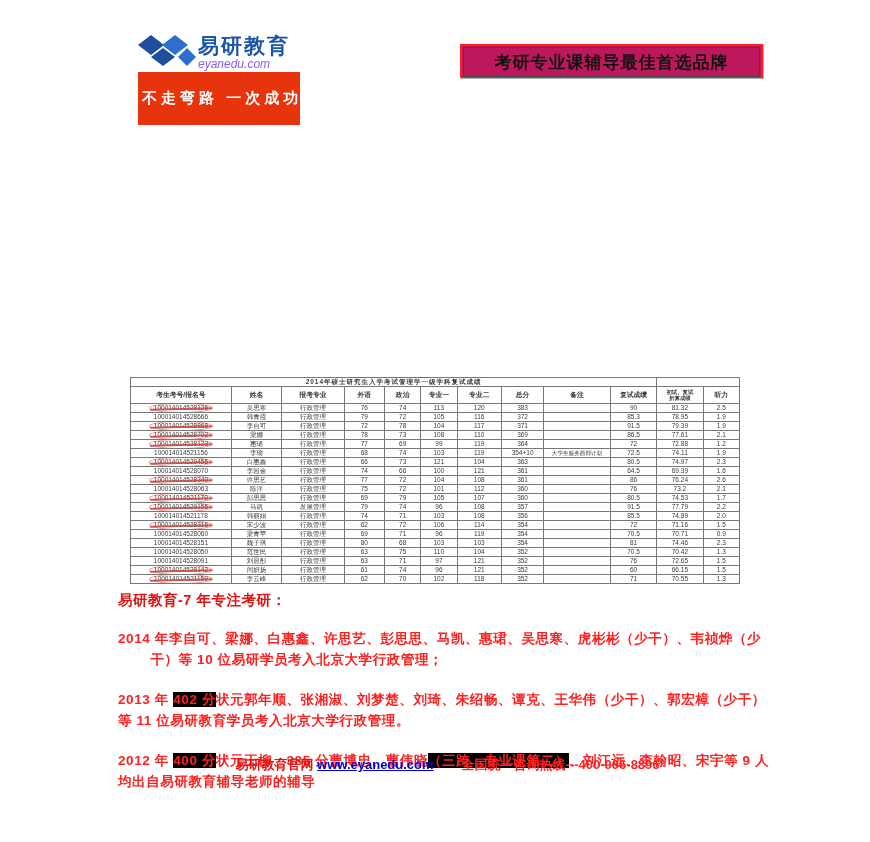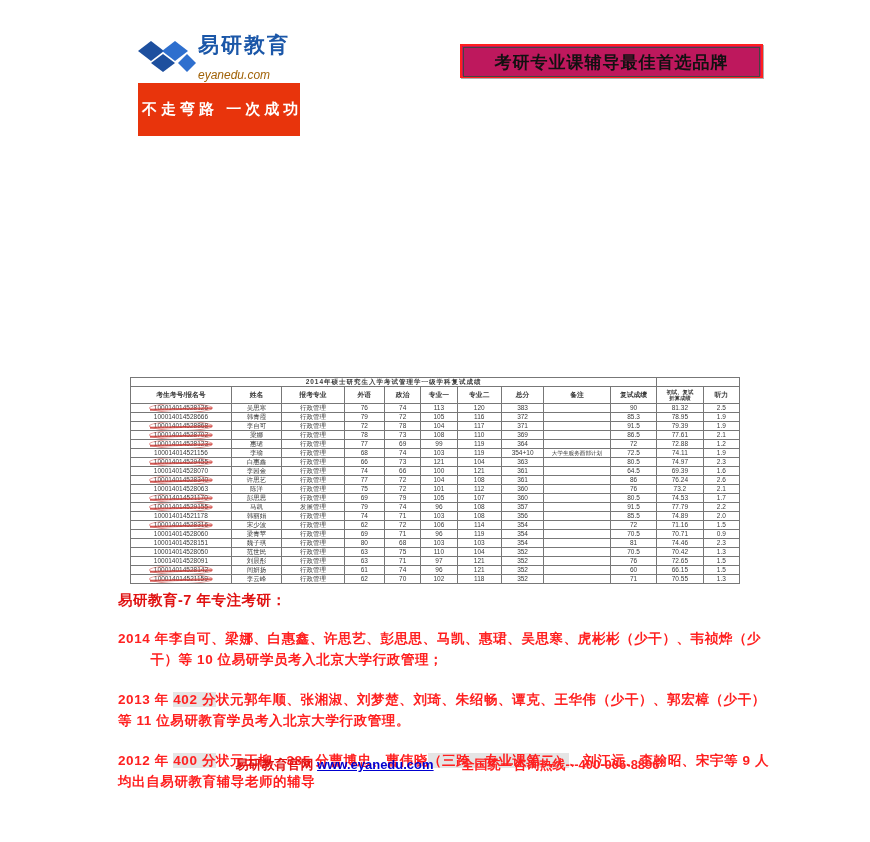--- a/index.html
+++ b/index.html
@@ -5,21 +5,21 @@
   * { margin:0; padding:0; box-sizing:border-box; }
   body { background:#ffffff; font-family:"Liberation Sans","DejaVu Sans",sans-serif; }
   .page { position:relative; width:870px; height:842px; background:#fff; overflow:hidden; }
 
   
   .logo-wrap { position:absolute; left:138px; top:34px; width:170px; }
   .logo-row { display:flex; align-items:center; }
   .logo-mark { width:58px; height:36px; flex:0 0 auto; }
   .logo-texts { margin-left:2px; line-height:1; }
   .logo-brand { font-size:21px; font-weight:bold; color:#1b57a8; letter-spacing:2px; }
-  .logo-domain { font-size:12px; color:#a16207; font-style:italic; margin-top:14px; }
+  .logo-domain { font-size:12px; color:#8b5cf6; font-style:italic; margin-top:2px; }
   .logo-slogan { margin-top:2px; background:#e8340c; color:#fff; font-size:15px; font-weight:bold;
                  letter-spacing:4px; padding:17px 4px; width:162px; white-space:nowrap; }
   .brand-box { position:absolute; left:460px; top:44px; width:303px; height:34px;
                border:2px solid #ff1f1f; box-shadow:1px 1px 0 #b0b0b0; background:#be185d;
                display:flex; align-items:flex-start; justify-content:center; }
   .brand-box-inner { border:1px solid #444; width:100%; height:100%; margin:1px;
                display:flex; align-items:center; justify-content:center;
                font-size:17px; font-weight:bold; color:#111; letter-spacing:1px; }
 
   
@@ -44,21 +44,21 @@
                  background:rgba(205,60,55,.8); transform:rotate(-1.2deg); }
   .idtxt.marked::after { content:""; position:absolute; left:-3px; right:-3px; top:-1px; bottom:-1px;
                  border:1px solid rgba(205,60,55,.55); border-radius:50%; }
 
   
   .promo { position:absolute; left:118px; top:591px; width:655px; }
   .promo-heading { font-size:14.5px; font-weight:bold; color:#e01212; letter-spacing:0.5px; }
   .promo-para { margin-top:19px; font-size:13.5px; font-weight:bold; color:#ff2020; line-height:1.55;
                 letter-spacing:0.6px; }
   .promo-para.hang { padding-left:2.4em; text-indent:-2.4em; }
-  .hl { background:#e5e5e5; }
+  .hl { background:#000000; }
 
   
   .footer { position:absolute; left:120px; top:756px; width:655px; text-align:center;
             font-size:13px; font-weight:bold; white-space:nowrap; }
   .footer .site { color:#e01212; }
   .footer .url { color:#0000d0; text-decoration:underline; margin-right:28px; cursor:pointer; }
   .footer .hotline { color:#ff2020; }
 </style>
 </head>
 <body>

